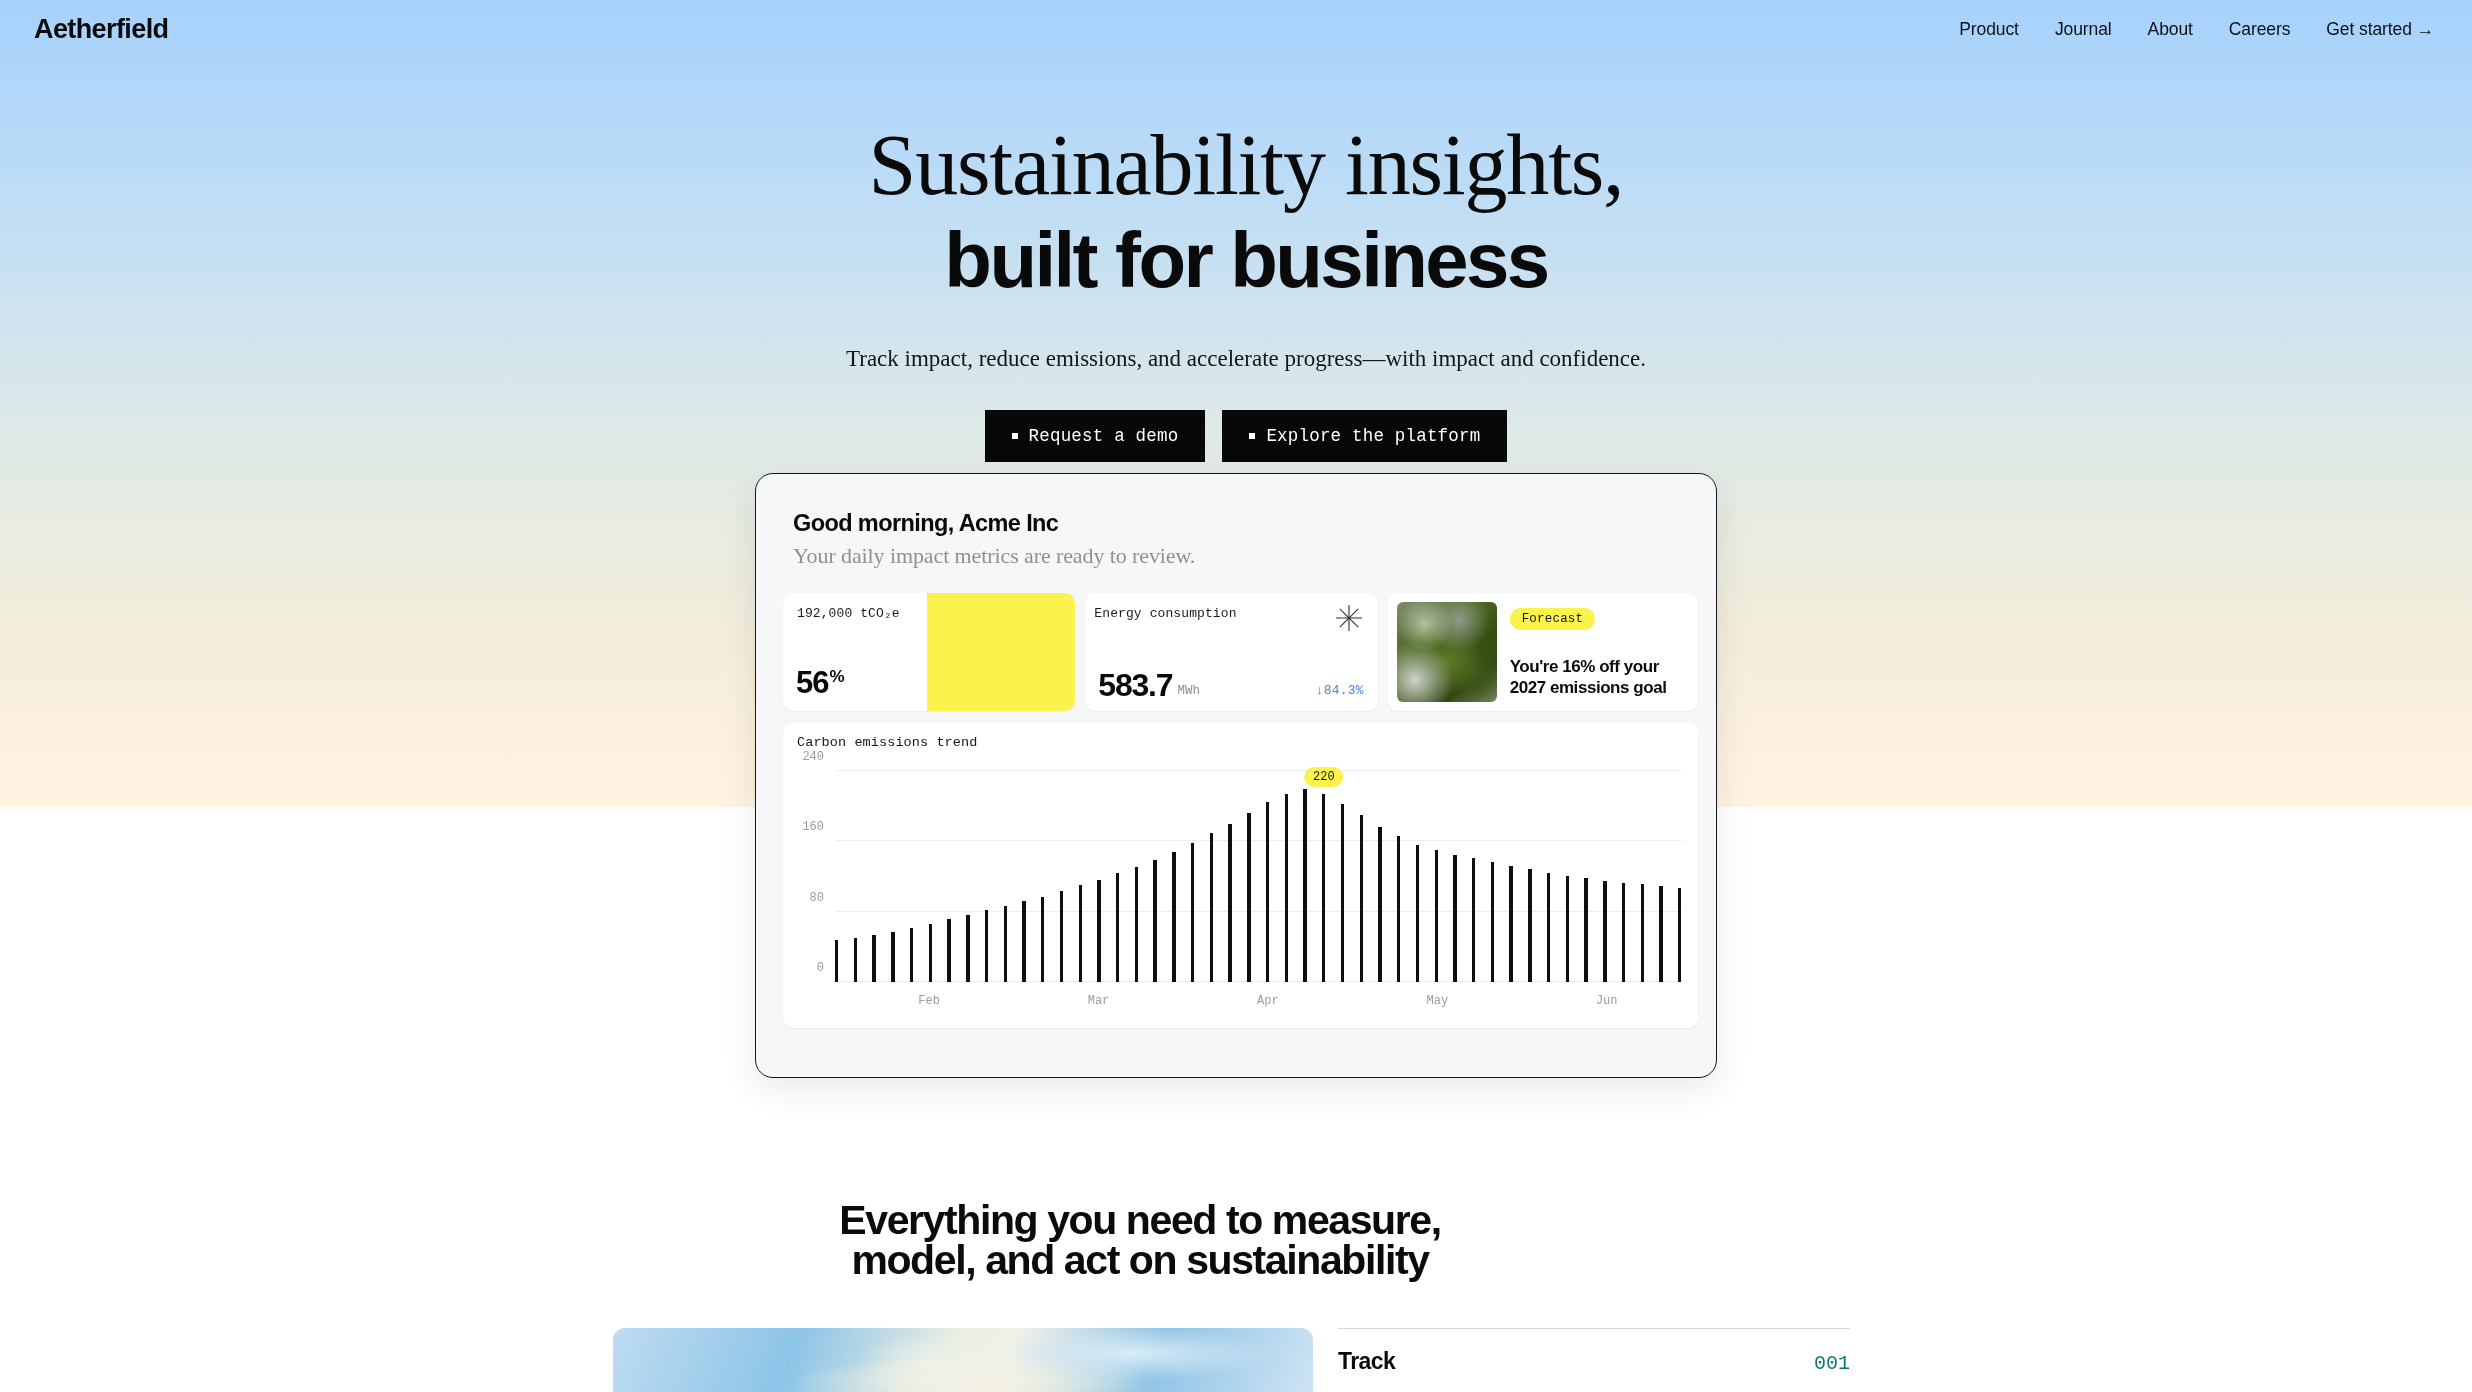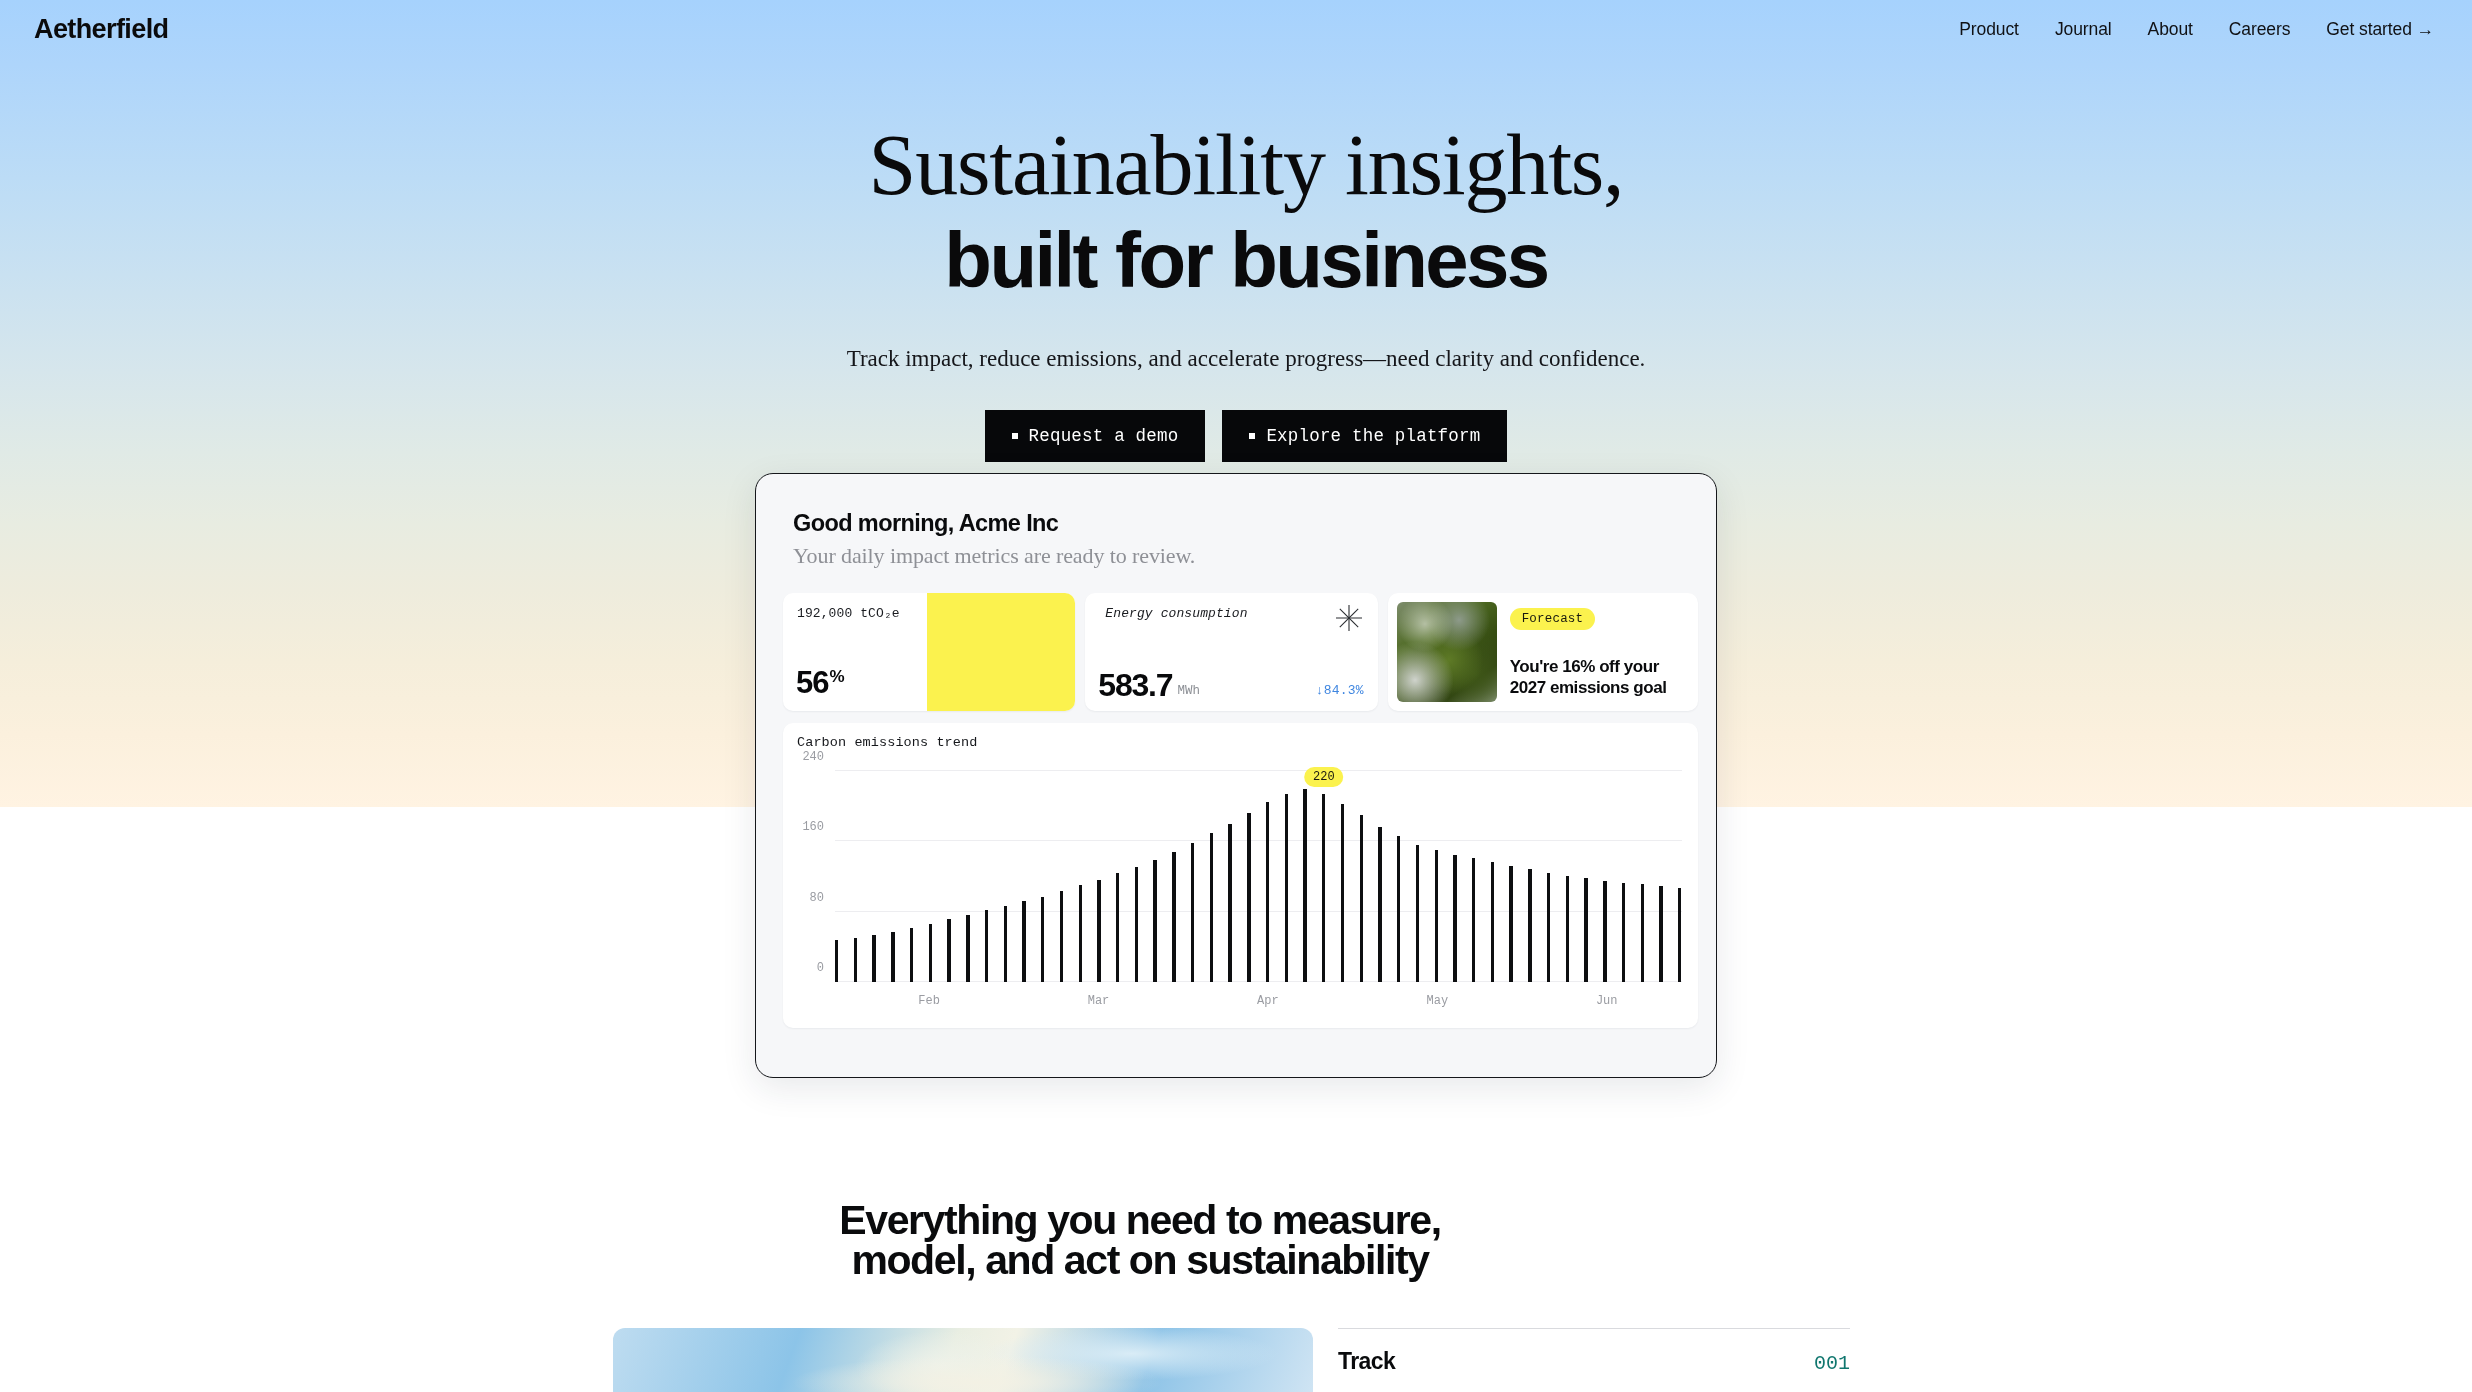--- a/index.html
+++ b/index.html
@@ -228,26 +228,25 @@
   .m1-swatch {
     position: absolute;
     right: 0; top: 0;
     width: 148px;
     height: 118px;
     background: #fbf24e;
   }
 
   .m2-label {
     position: absolute;
-    left: 20px; top: 13px;
+    left: 9px; top: 13px;
     font-family: "Liberation Mono", monospace;
     font-size: 13px;
     color: #1a1c20;
     letter-spacing: 0.1px;
-    font-style: italic;
   }
 
   .m2-value {
     position: absolute;
     left: 13px; bottom: 11px;
     display: flex;
     align-items: flex-end;
     gap: 5px;
   }
   .m2-num {
@@ -489,21 +488,21 @@
       <div class="nav-link">Journal</div>
       <div class="nav-link">About</div>
       <div class="nav-link">Careers</div>
       <div class="nav-cta">Get started →</div>
     </div>
   </div>
 
   <div class="hero">
     <div class="hero-line-serif">Sustainability insights,</div>
     <div class="hero-line-sans">built for business</div>
-    <div class="hero-sub">Track impact, reduce emissions, and accelerate progress—need clarity and confidence.</div>
+    <div class="hero-sub">Track impact, reduce emissions, and accelerate progress—with impact and confidence.</div>
     <div class="hero-buttons">
       <button class="btn">
         <span class="btn-dot"></span>
         <span>Request a demo</span>
       </button>
       <button class="btn">
         <span class="btn-dot"></span>
         <span>Explore the platform</span>
       </button>
     </div>

